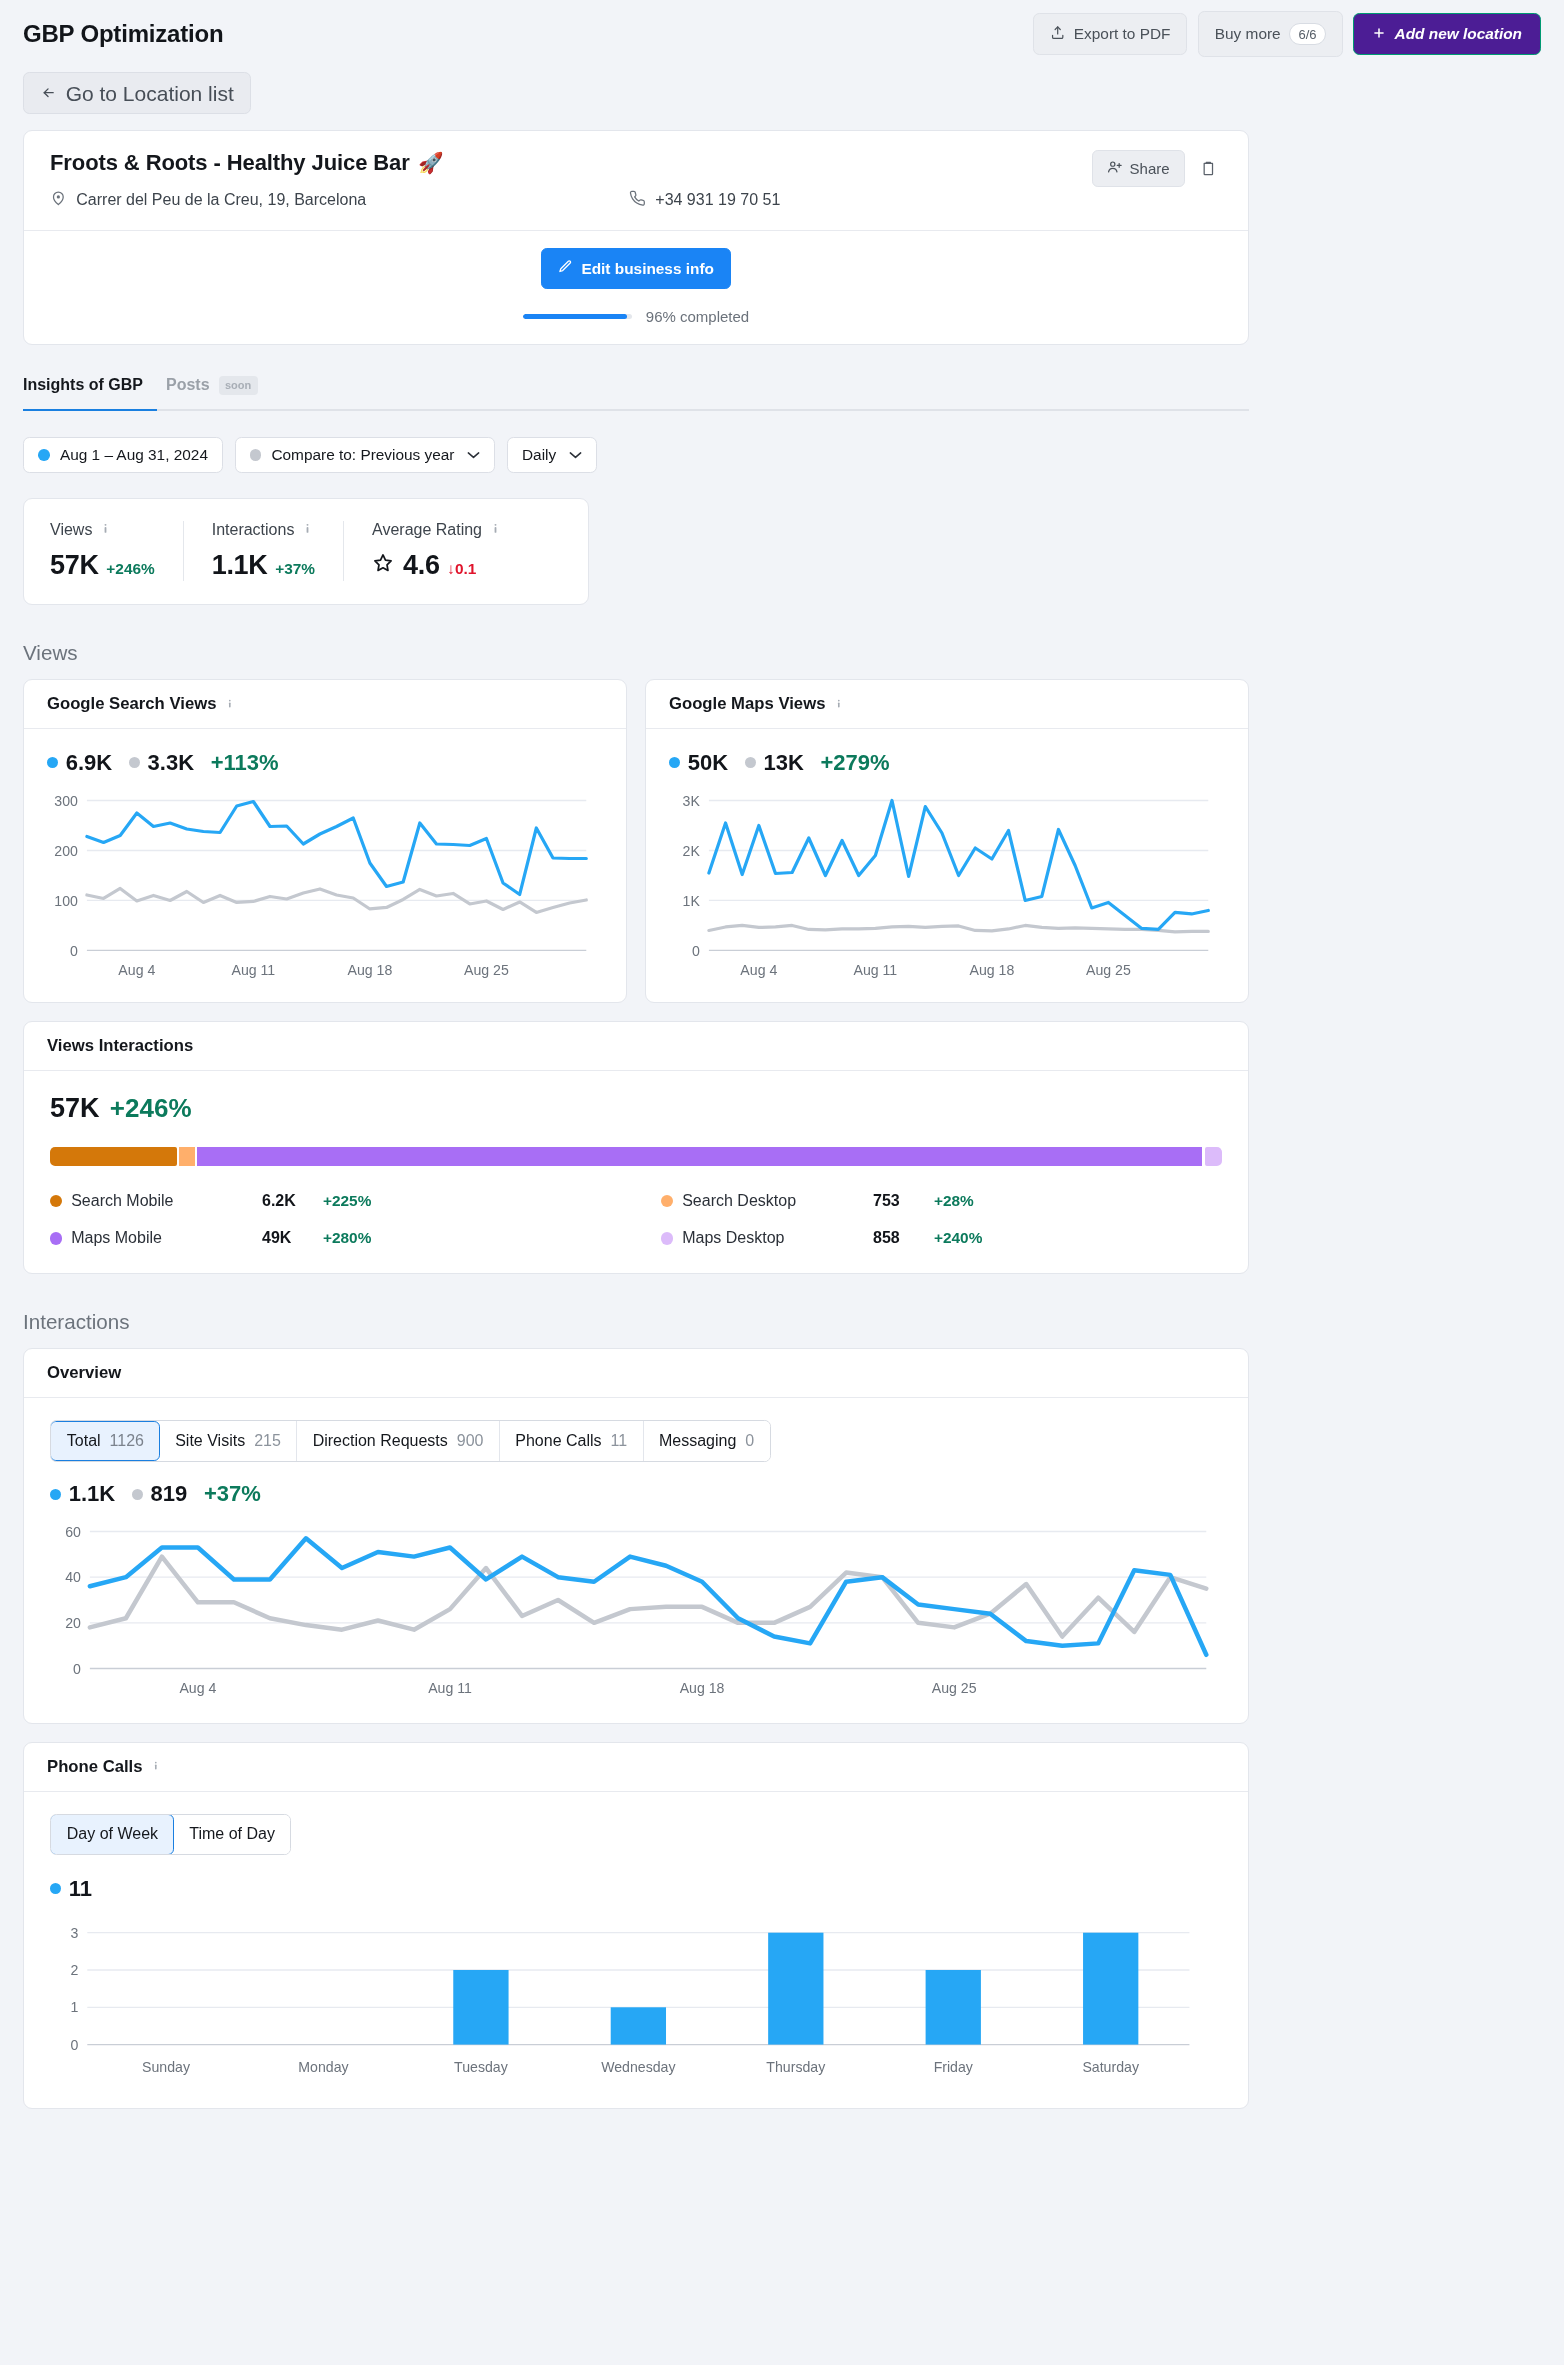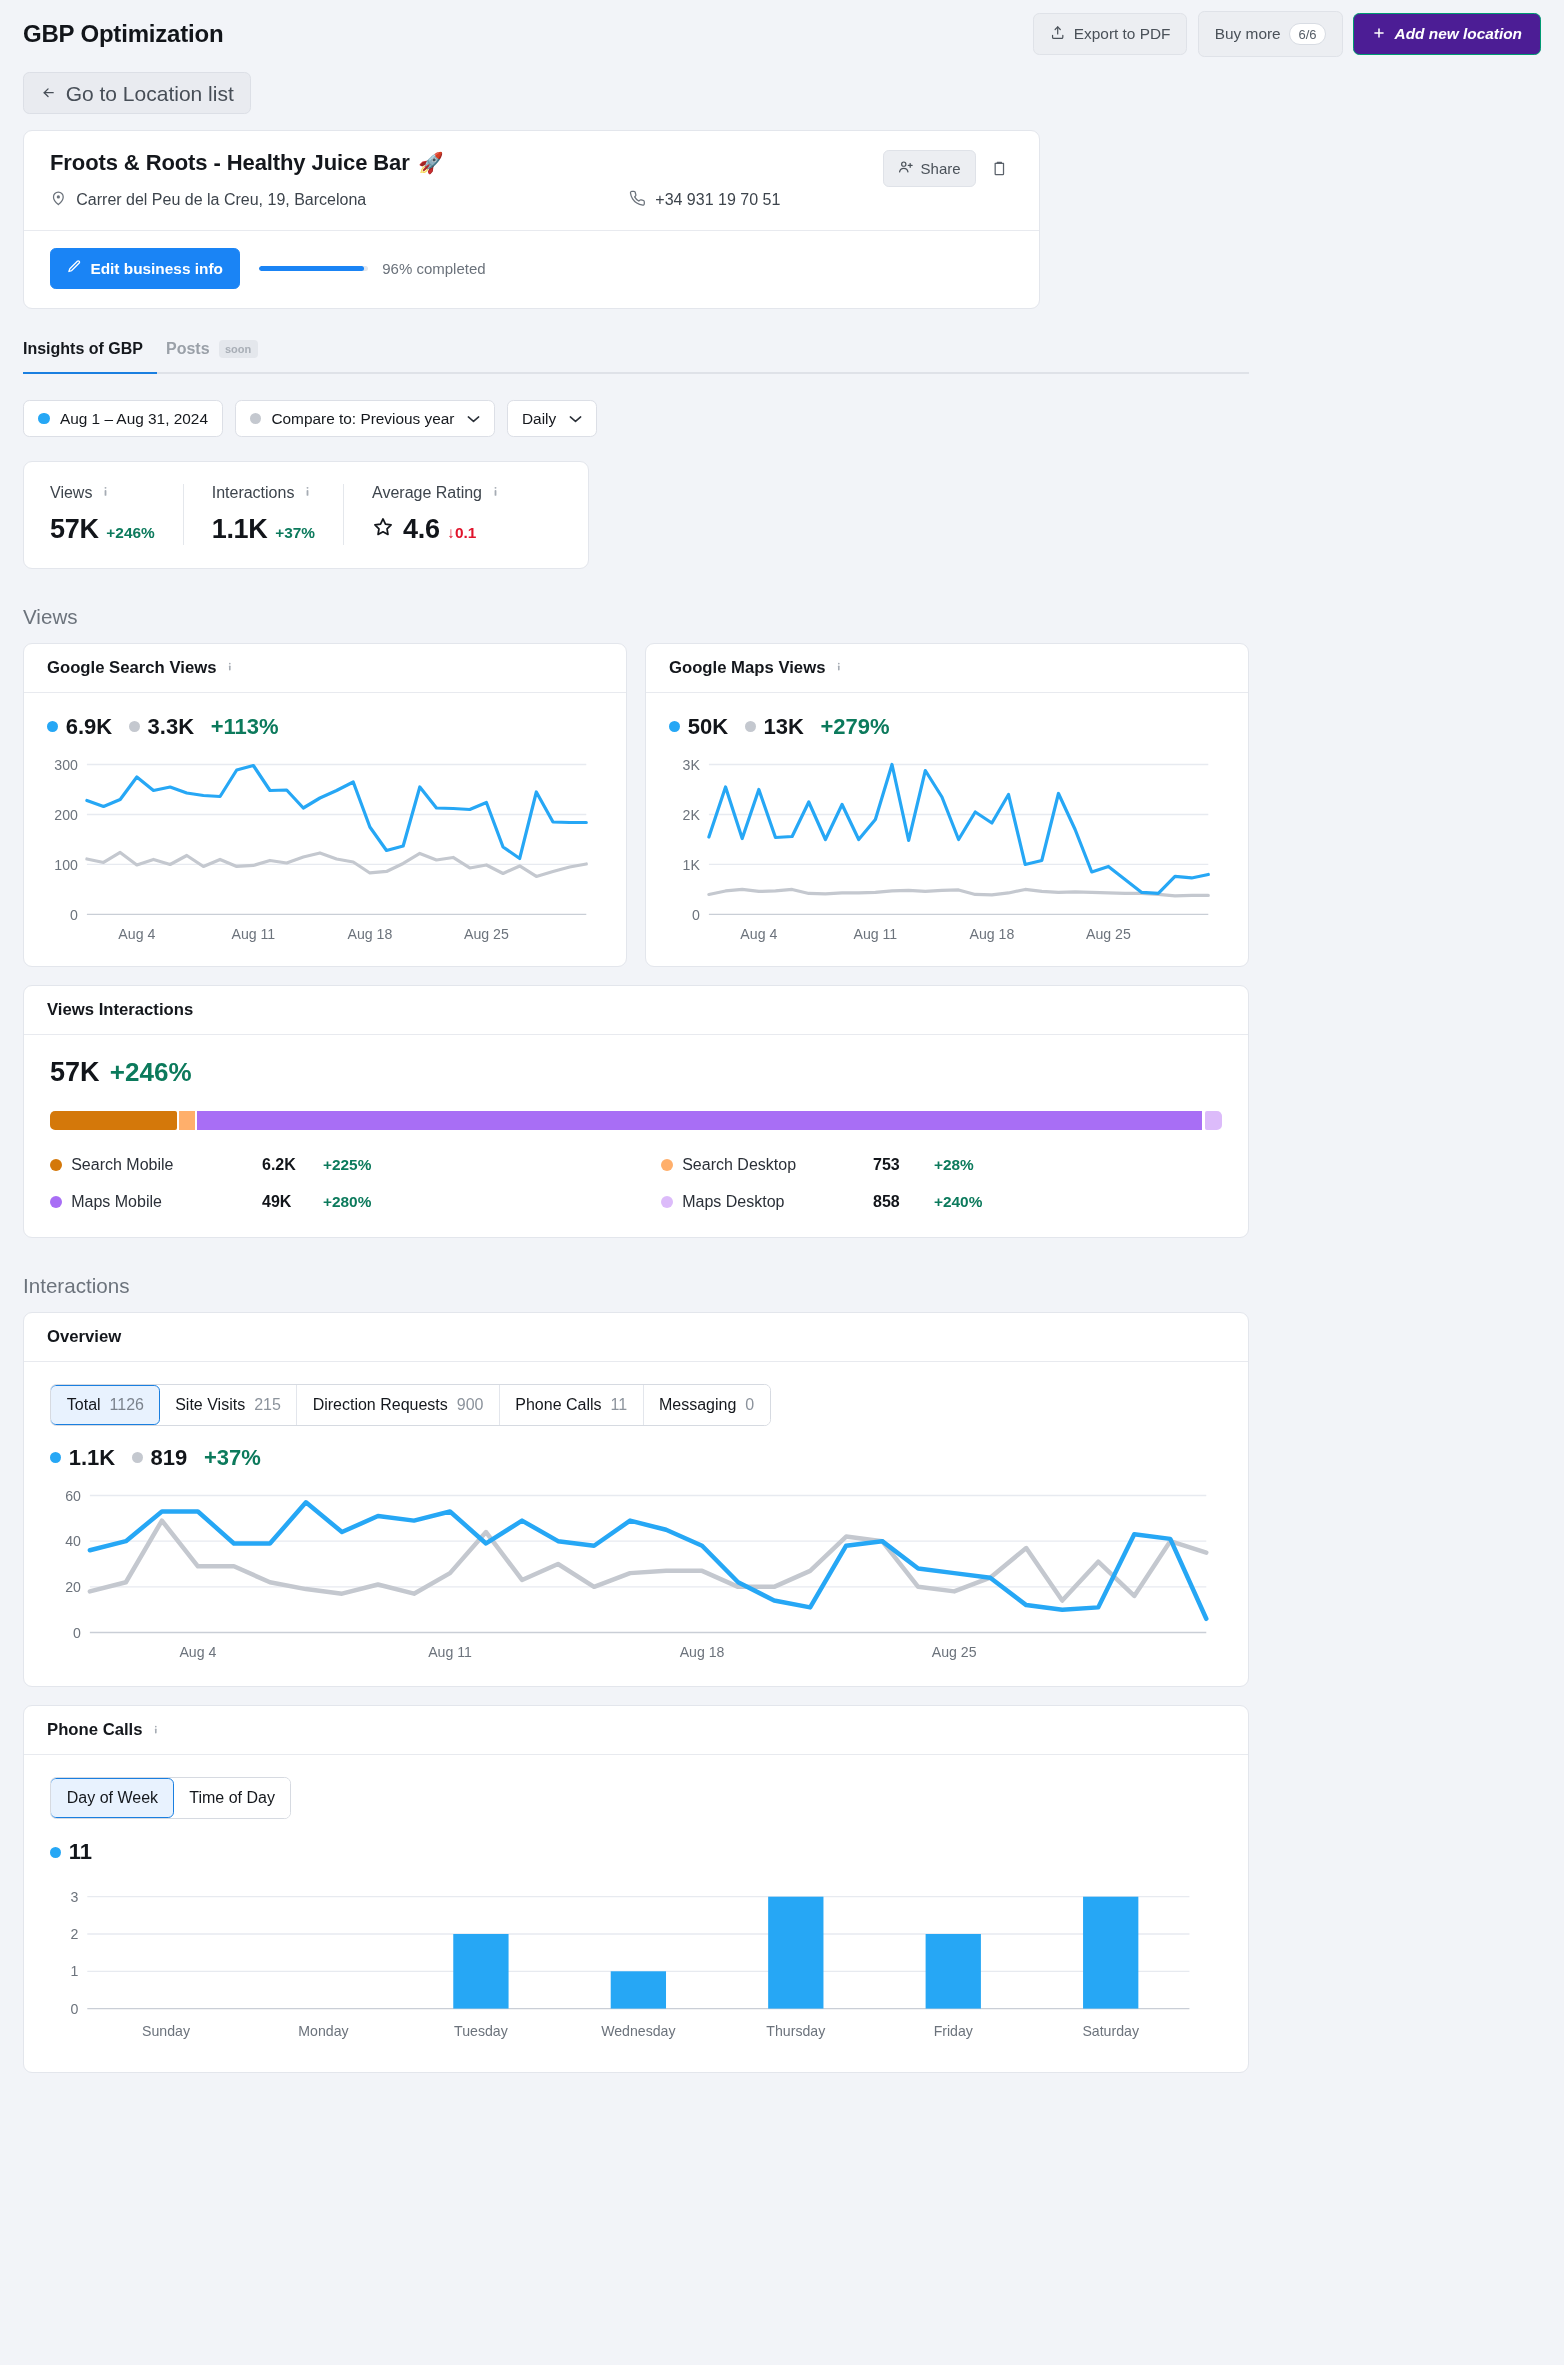--- a/index.html
+++ b/index.html
@@ -43,39 +43,39 @@
   .btn-back {
     background: #e9ebf0; border: 0.6px solid #dcdfe6; color: #474e57;
     padding: 9.6px 16.7px; font-size: 21px; border-radius: 6.4px;
     display: inline-flex; align-items: center; gap: 9.6px;
   }
 
   
   .card {
     background: #fff; border: 0.6px solid #e3e6ec; border-radius: 9px;
   }
-  .biz-card { margin-top: 15.4px; width: 1017px; }
+  .biz-card { margin-top: 15.4px; width: 1226px; }
   .biz-top { padding: 19.3px 26px 19.3px 26px; position: relative; }
   .biz-name {
     font-size: 22px; font-weight: 700; color: #14171c; letter-spacing: -0.1px;
     display: flex; align-items: center; gap: 9px;
   }
   .rocket { font-size: 20.6px; }
   .biz-meta { display: flex; align-items: center; margin-top: 14px; }
   .biz-addr { display: flex; align-items: center; gap: 9.6px; font-size: 16px; color: #3d444c; width: 579px; }
   .biz-phone { display: flex; align-items: center; gap: 9.6px; font-size: 16px; color: #3d444c; }
   .biz-actions { position: absolute; right: 24.4px; top: 19.3px; display: flex; align-items: center; gap: 9px; }
   .btn-share {
     background: #eceef2; border: 0.6px solid #dfe2e8; color: #4a5159;
     padding: 8.4px 14px; font-size: 15px; border-radius: 5.8px;
     display: inline-flex; align-items: center; gap: 7.7px; margin-left: 44px;
   }
   .icon-btn { width: 30px; height: 30px; display: flex; align-items: center; justify-content: center; cursor: pointer; }
   .biz-divider { height: 0.6px; background: #e8eaef; }
-  .biz-bottom { padding: 18px 26px 19.3px 26px; display: flex; align-items: center; gap: 19.3px; }
+  .biz-bottom { padding: 18px 26px 19.3px 26px; display: flex; align-items: center; gap: 19.3px; flex-direction: column; }
   .btn-edit {
     background: #1a84f5; border: 0.6px solid #1a84f5; color: #fff; font-weight: 700;
     padding: 9.6px 16px; font-size: 15.4px; border-radius: 5.8px;
     display: inline-flex; align-items: center; gap: 8.4px;
   }
   .progress-wrap { display: flex; align-items: center; gap: 14px; }
   .progress-track { width: 109px; height: 5.1px; background: #e4e7ec; border-radius: 3.2px; overflow: hidden; }
   .progress-fill { height: 100%; background: #1a84f5; border-radius: 3.2px; }
   .progress-label { font-size: 15px; color: #6b727b; }
 

